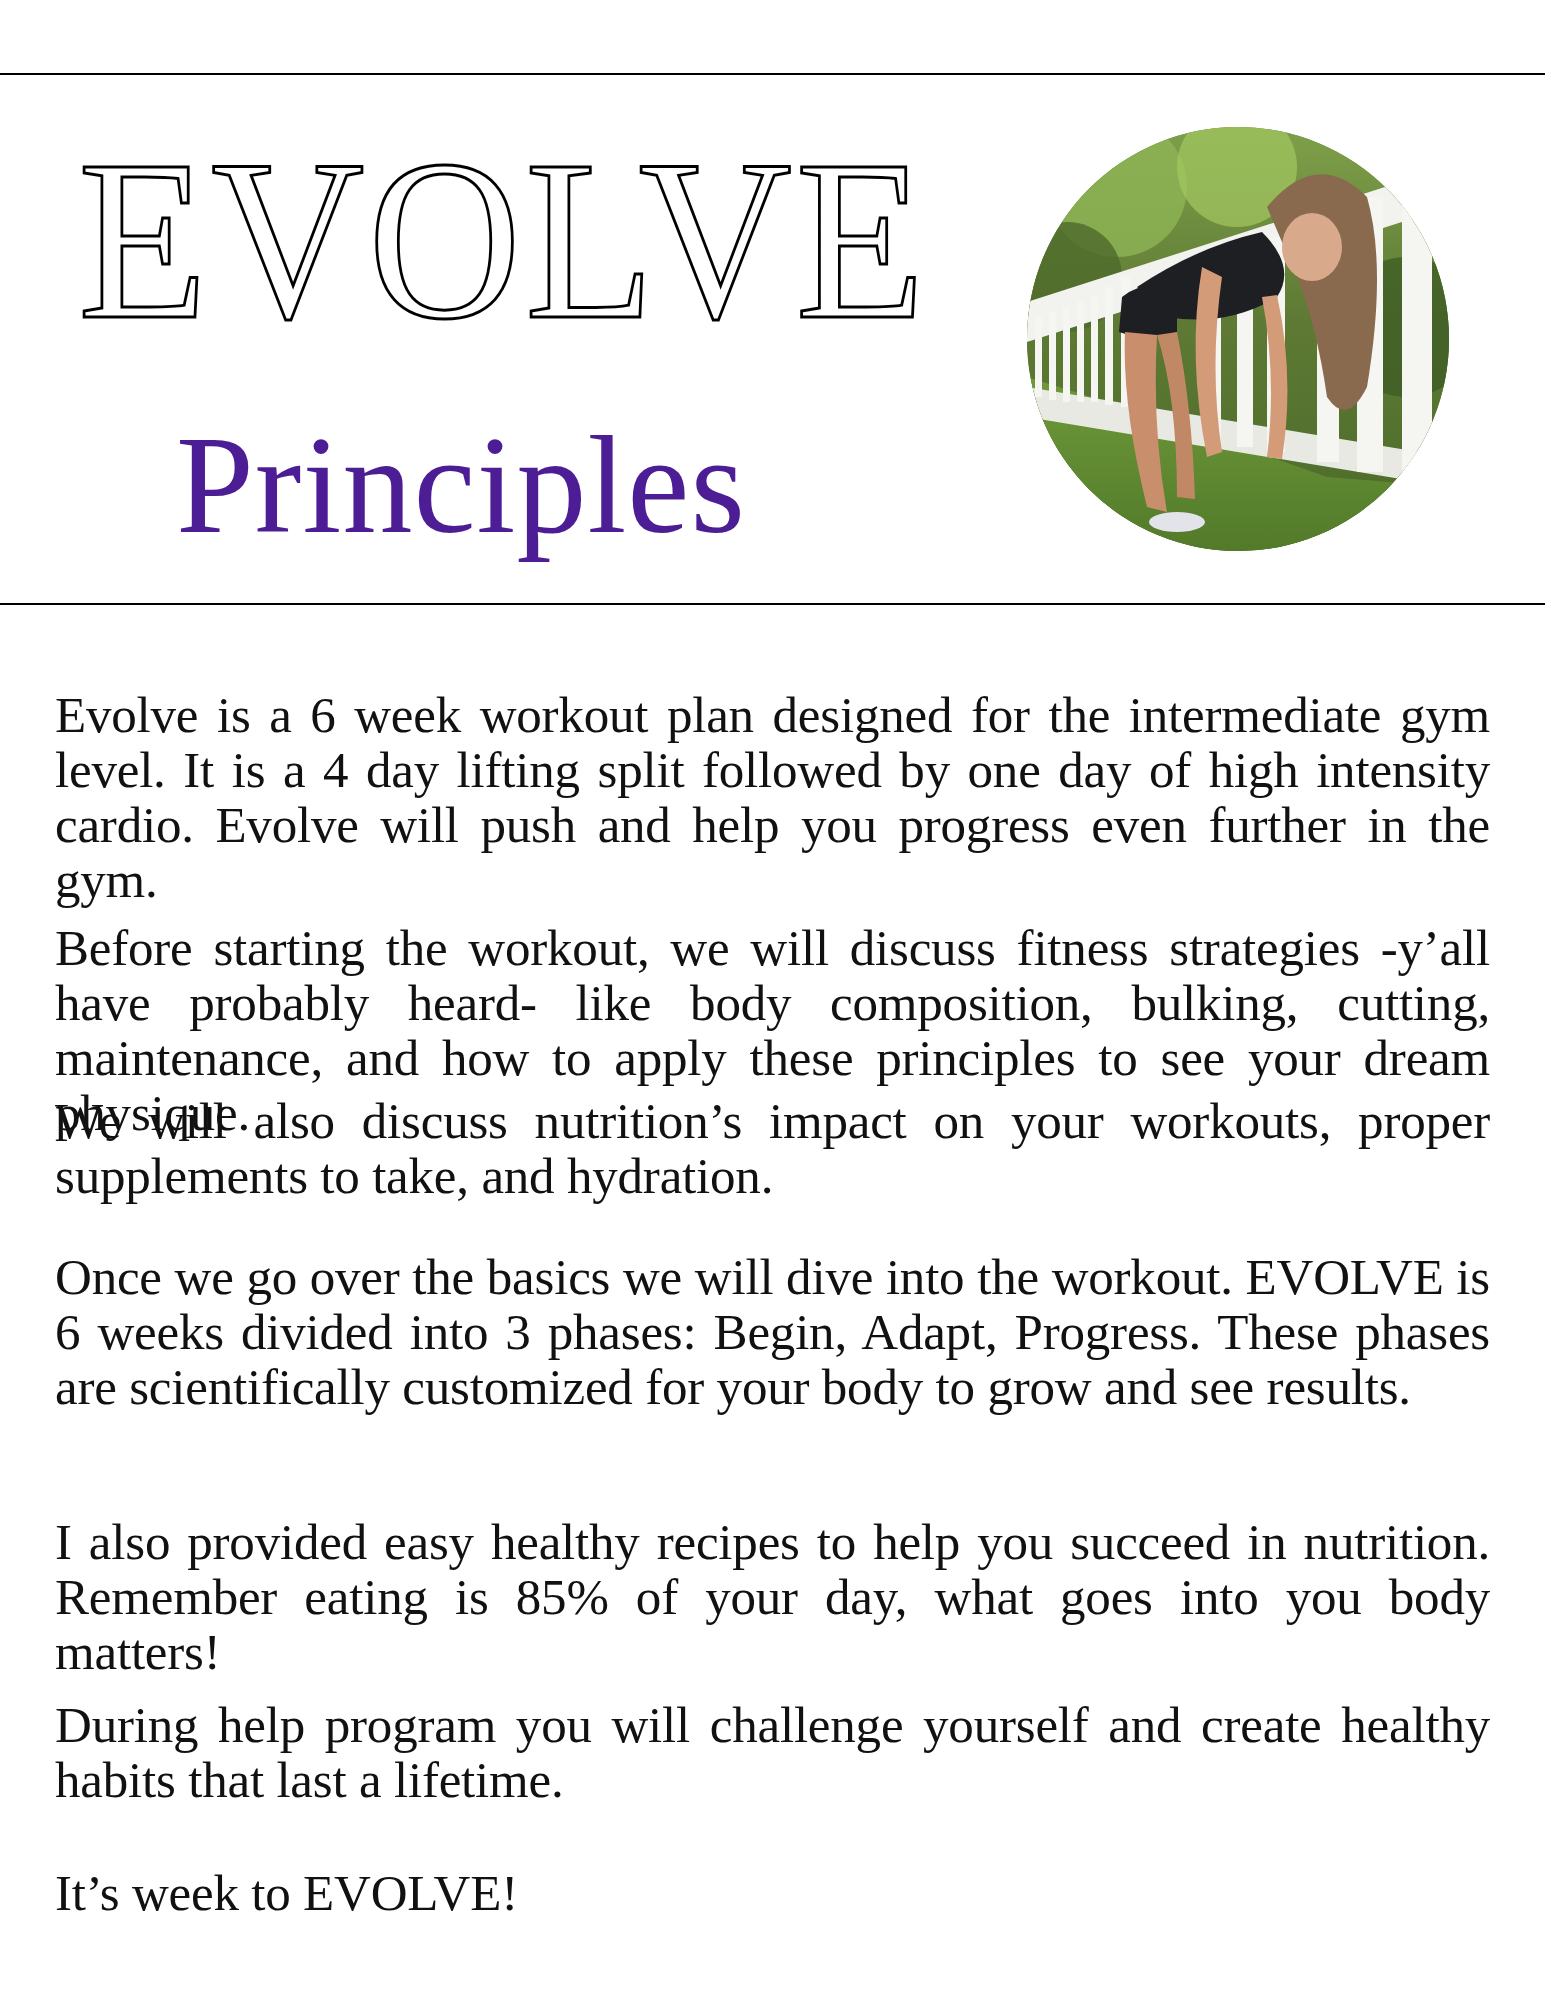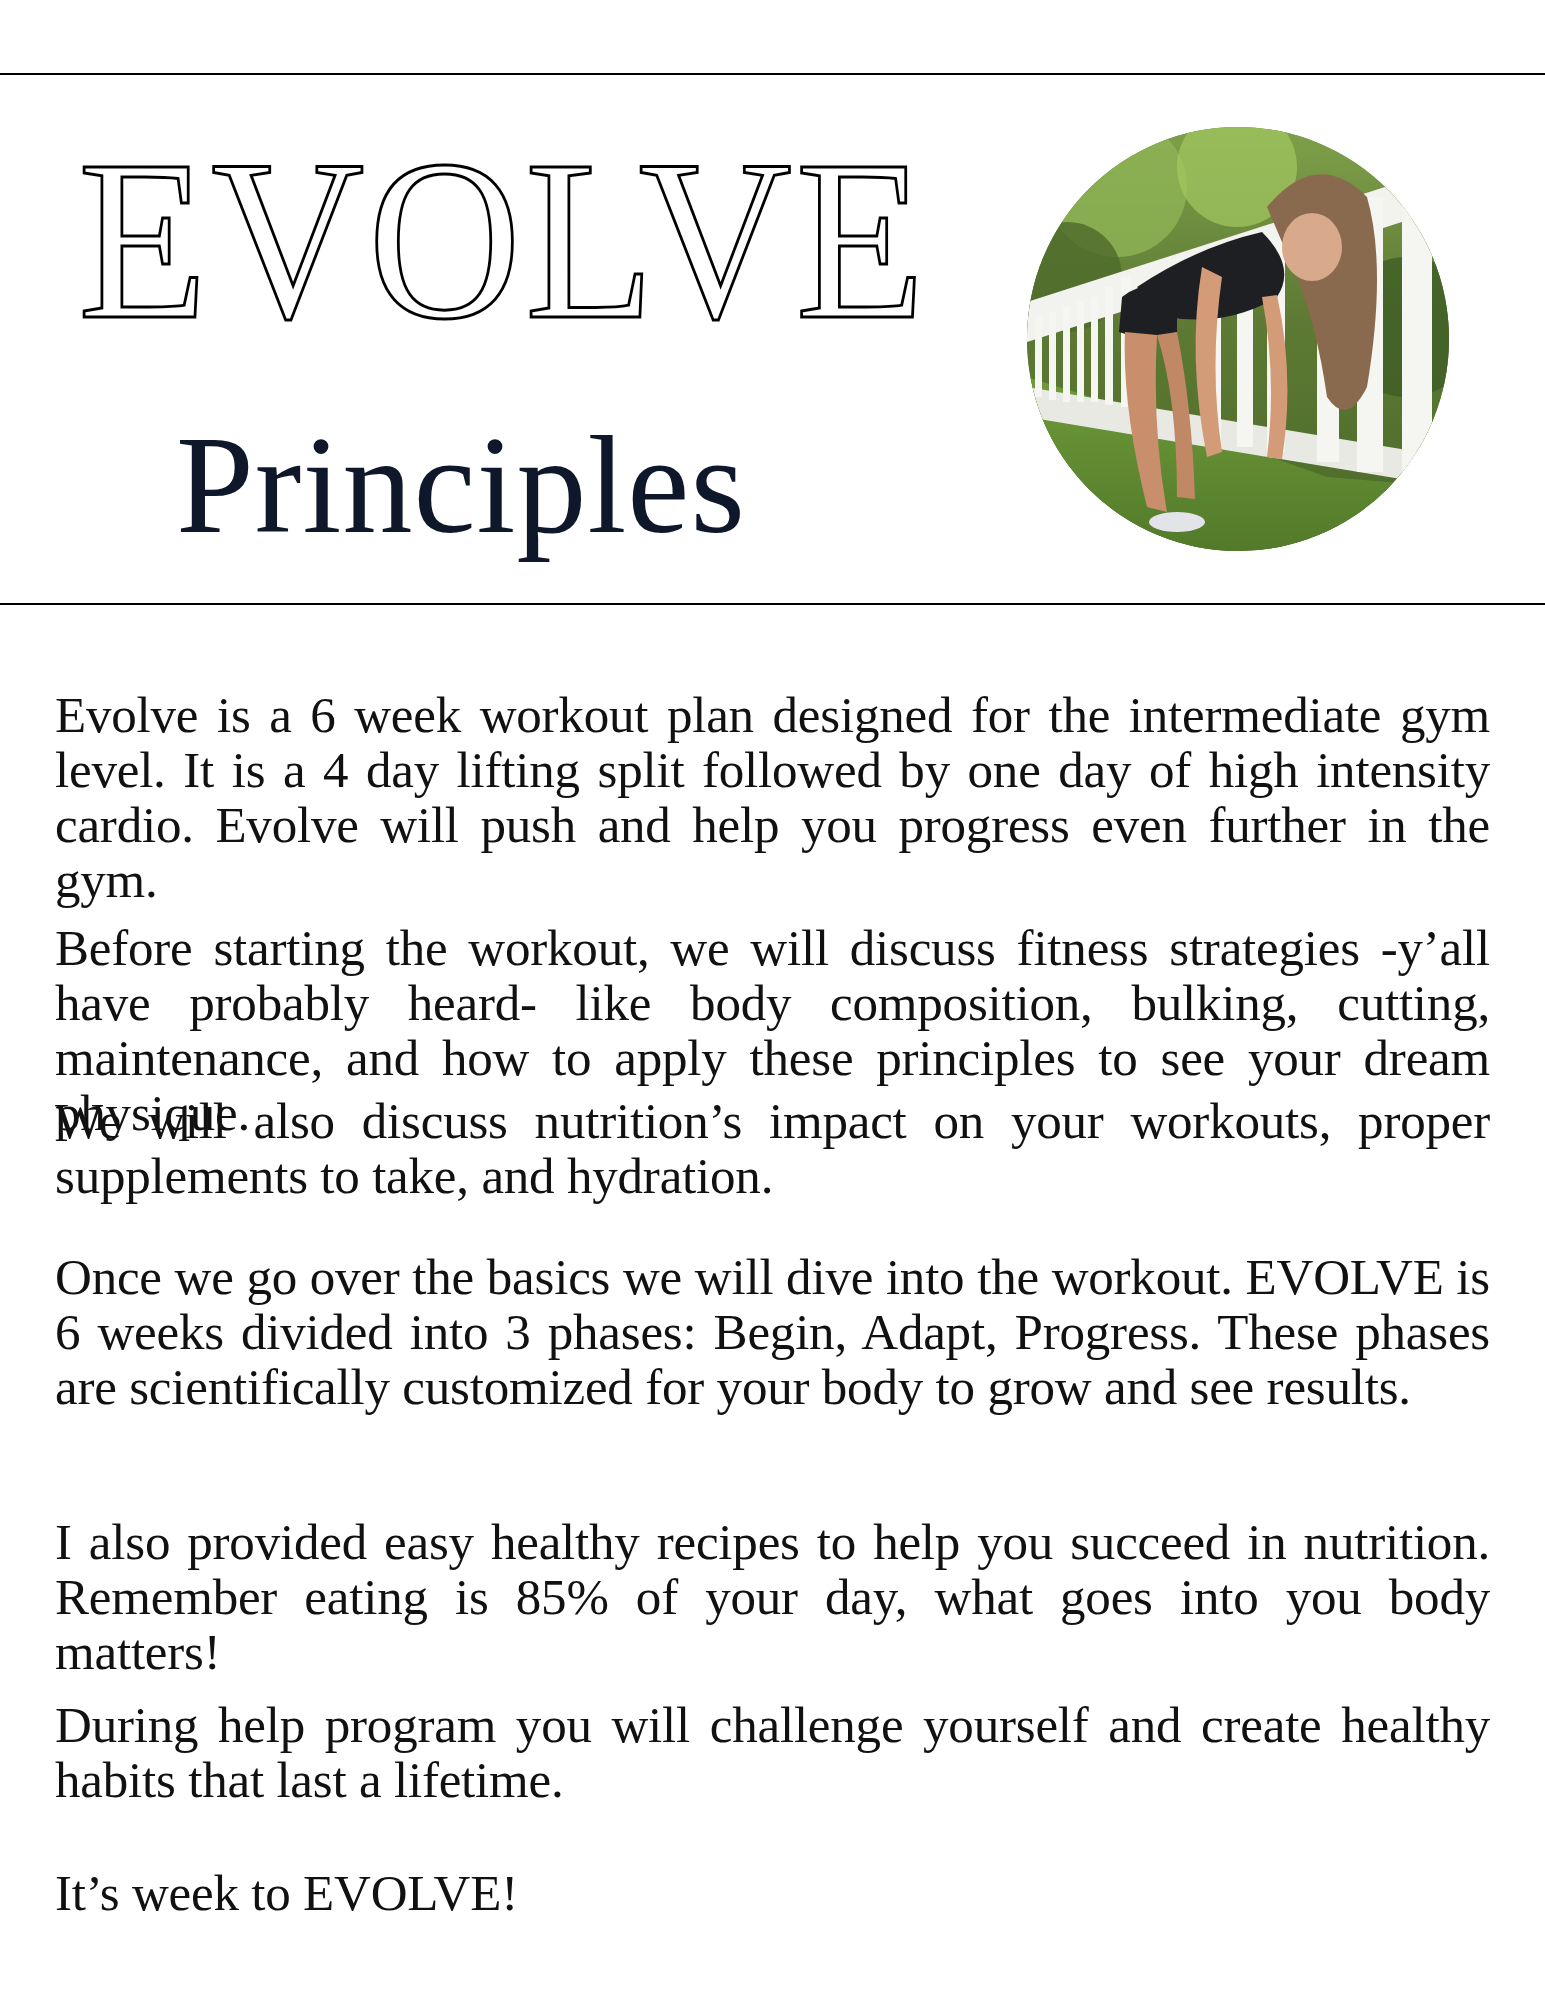--- a/index.html
+++ b/index.html
@@ -40,21 +40,21 @@
       transform-origin: left top;
       white-space: nowrap;
     }
     .title-principles {
       position: absolute;
       left: 176px;
       top: 405px;
       font-family: "Liberation Serif", "DejaVu Serif", serif;
       font-size: 140px;
       line-height: 160px;
-      color: #0f172a;
+      color: #4c1d95;
       letter-spacing: 1px;
       white-space: nowrap;
     }
 
     .photo {
       position: absolute;
       left: 1027px;
       top: 127px;
       width: 422px;
       height: 424px;

